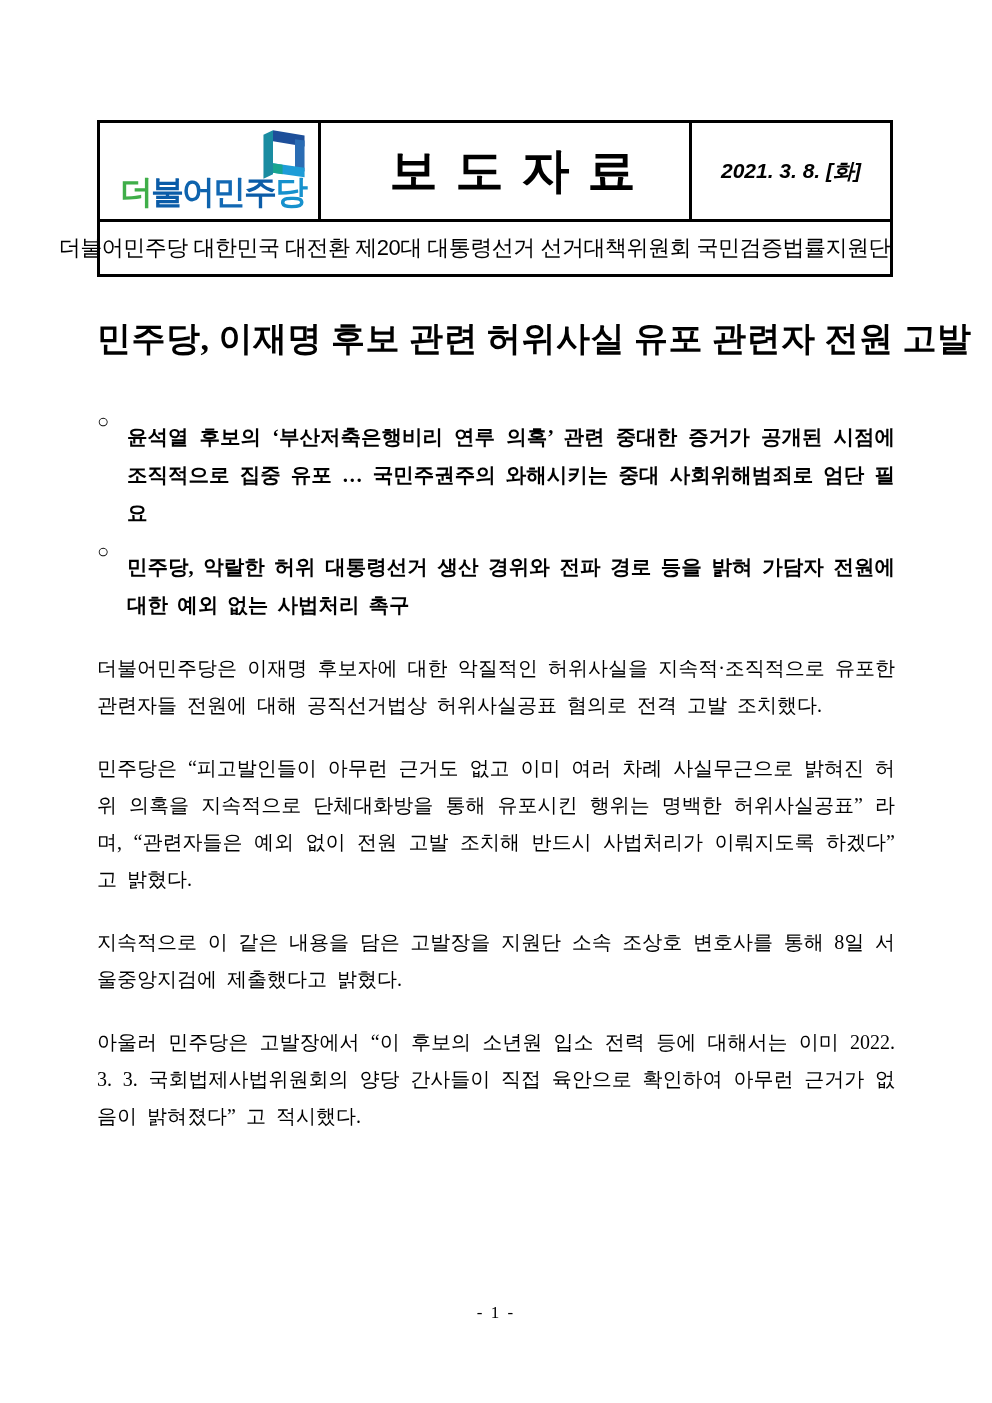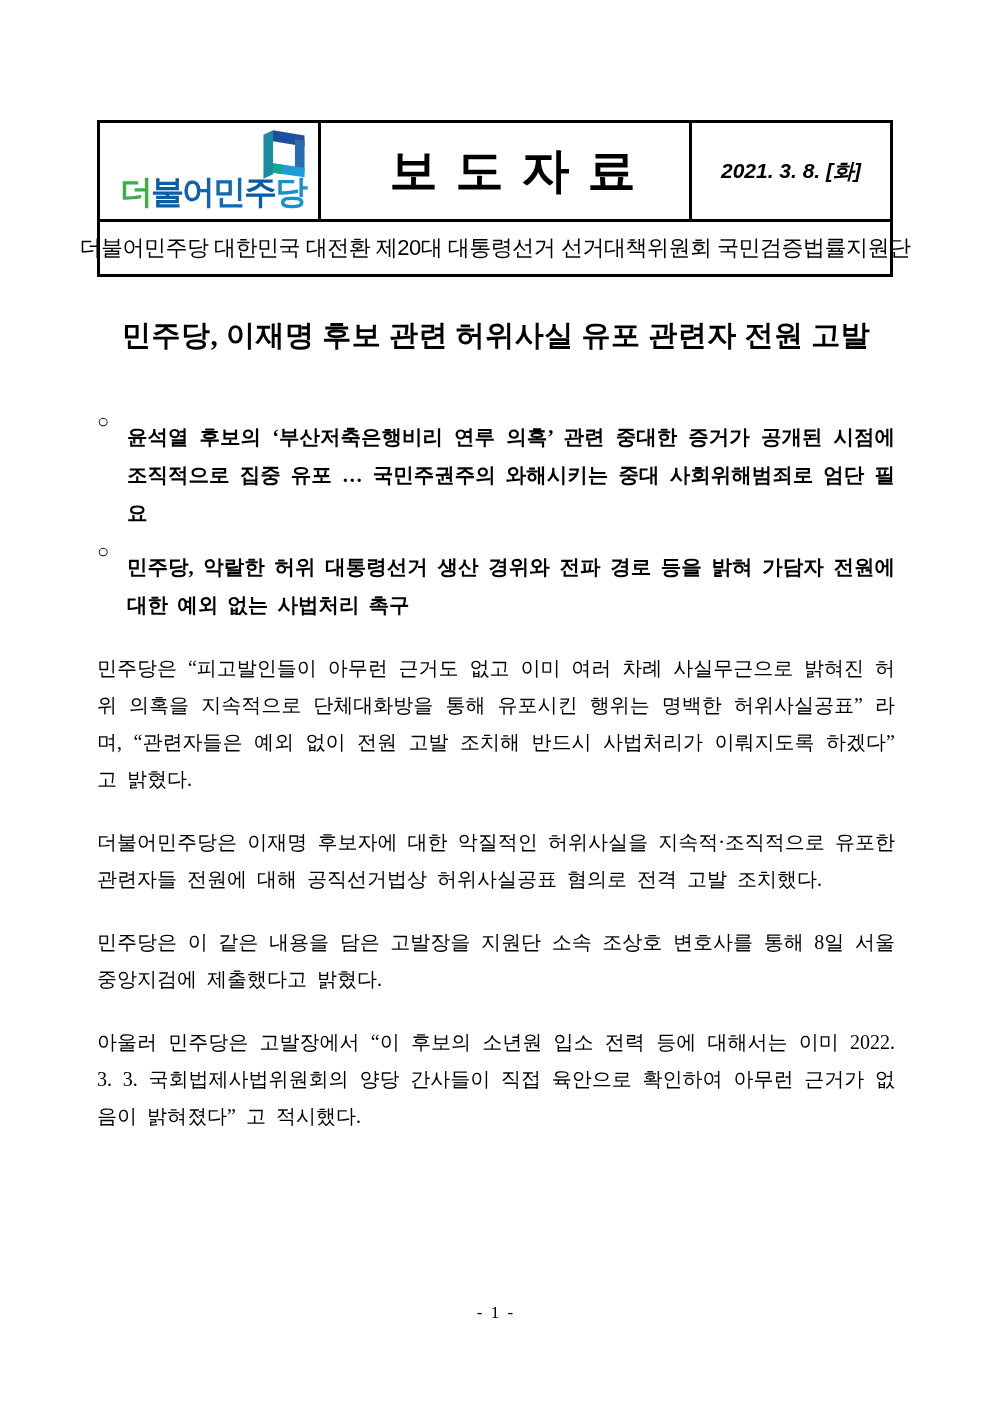--- a/index.html
+++ b/index.html
@@ -30,21 +30,21 @@
   .cell-doctype {
     flex:1; border-right:3px solid #000;
     display:flex; align-items:center; justify-content:center;padding-left:15px;
   }
   .cell-date {
     width:198px;
     display:flex; align-items:center; justify-content:center;
   }
   .header-row2 {
     flex:1;
-    display:flex; align-items:center; justify-content:center;
+    display:flex; align-items:center; justify-content:flex-end;
   }
 
   .doctype-text {
     font-family:"Liberation Sans","DejaVu Sans",sans-serif;
     font-weight:800; font-size:48px; line-height:1;
     letter-spacing:18px; margin-right:-18px;
     white-space:nowrap;
   }
   .date-text {
     font-family:"Liberation Sans","DejaVu Sans",sans-serif;
@@ -62,21 +62,21 @@
     position:absolute; left:4px; bottom:2px;
     font-family:"Liberation Sans","DejaVu Sans",sans-serif;
     font-weight:800; font-size:33px; line-height:1;
     letter-spacing:-2px; white-space:nowrap;
   }
   .logo-flag { position:absolute; right:-4px; top:-4px; width:44px; height:56px; }
 
   
   .doc-title {
     position:absolute; left:97px; top:316px; width:798px;
-    font-weight:700; font-size:29px; line-height:1.35;
+    font-weight:700; font-size:34px; line-height:1.35;
     text-align:center; white-space:nowrap;
     letter-spacing:0.5px;
   }
 
   
   .body-col {
     position:absolute; left:97px; top:402px; width:798px;
     font-size:20px; line-height:37px;
   }
   .bullet-list { margin-bottom:4px; }
@@ -152,21 +152,21 @@
       <div class="bullet-item">
         <span class="bullet-marker">○</span>
         <span class="bullet-text">윤석열 후보의 ‘부산저축은행비리 연루 의혹’ 관련 중대한 증거가 공개된 시점에 조직적으로 집중 유포 … 국민주권주의 와해시키는 중대 사회위해범죄로 엄단 필요</span>
       </div>
       <div class="bullet-item">
         <span class="bullet-marker">○</span>
         <span class="bullet-text">민주당, 악랄한 허위 대통령선거 생산 경위와 전파 경로 등을 밝혀 가담자 전원에 대한 예외 없는 사법처리 촉구</span>
       </div>
     </div>
 
+    <p class="para">더불어민주당은 이재명 후보자에 대한 악질적인 허위사실을 지속적·조직적으로 유포한 관련자들 전원에 대해 공직선거법상 허위사실공표 혐의로 전격 고발 조치했다.</p>
     <p class="para">민주당은 “피고발인들이 아무런 근거도 없고 이미 여러 차례 사실무근으로 밝혀진 허위 의혹을 지속적으로 단체대화방을 통해 유포시킨 행위는 명백한 허위사실공표” 라며, “관련자들은 예외 없이 전원 고발 조치해 반드시 사법처리가 이뤄지도록 하겠다” 고 밝혔다.</p>
-    <p class="para">더불어민주당은 이재명 후보자에 대한 악질적인 허위사실을 지속적·조직적으로 유포한 관련자들 전원에 대해 공직선거법상 허위사실공표 혐의로 전격 고발 조치했다.</p>
-    <p class="para">민주당은 이 같은 내용을 담은 고발장을 지원단 소속 조상호 변호사를 통해 8일 서울중앙지검에 제출했다고 밝혔다.</p>
+    <p class="para">지속적으로 이 같은 내용을 담은 고발장을 지원단 소속 조상호 변호사를 통해 8일 서울중앙지검에 제출했다고 밝혔다.</p>
     <p class="para">아울러 민주당은 고발장에서 “이 후보의 소년원 입소 전력 등에 대해서는 이미 2022. 3. 3. 국회법제사법위원회의 양당 간사들이 직접 육안으로 확인하여 아무런 근거가 없음이 밝혀졌다” 고 적시했다.</p>
   </div>
 
   <div class="page-footer">- 1 -</div>
 
 </div>
 
 </body></html>

